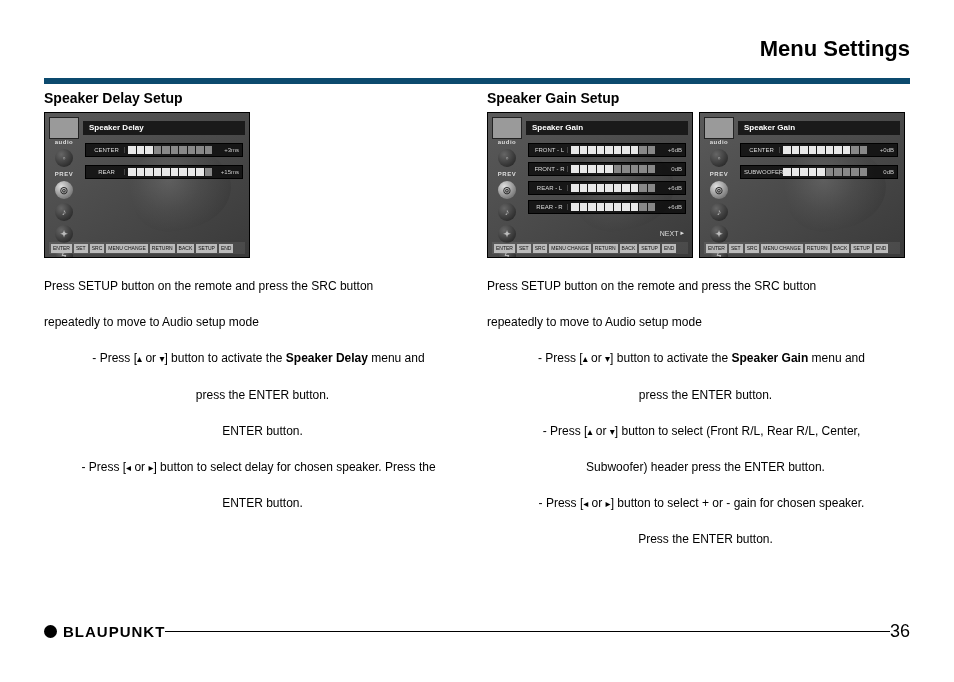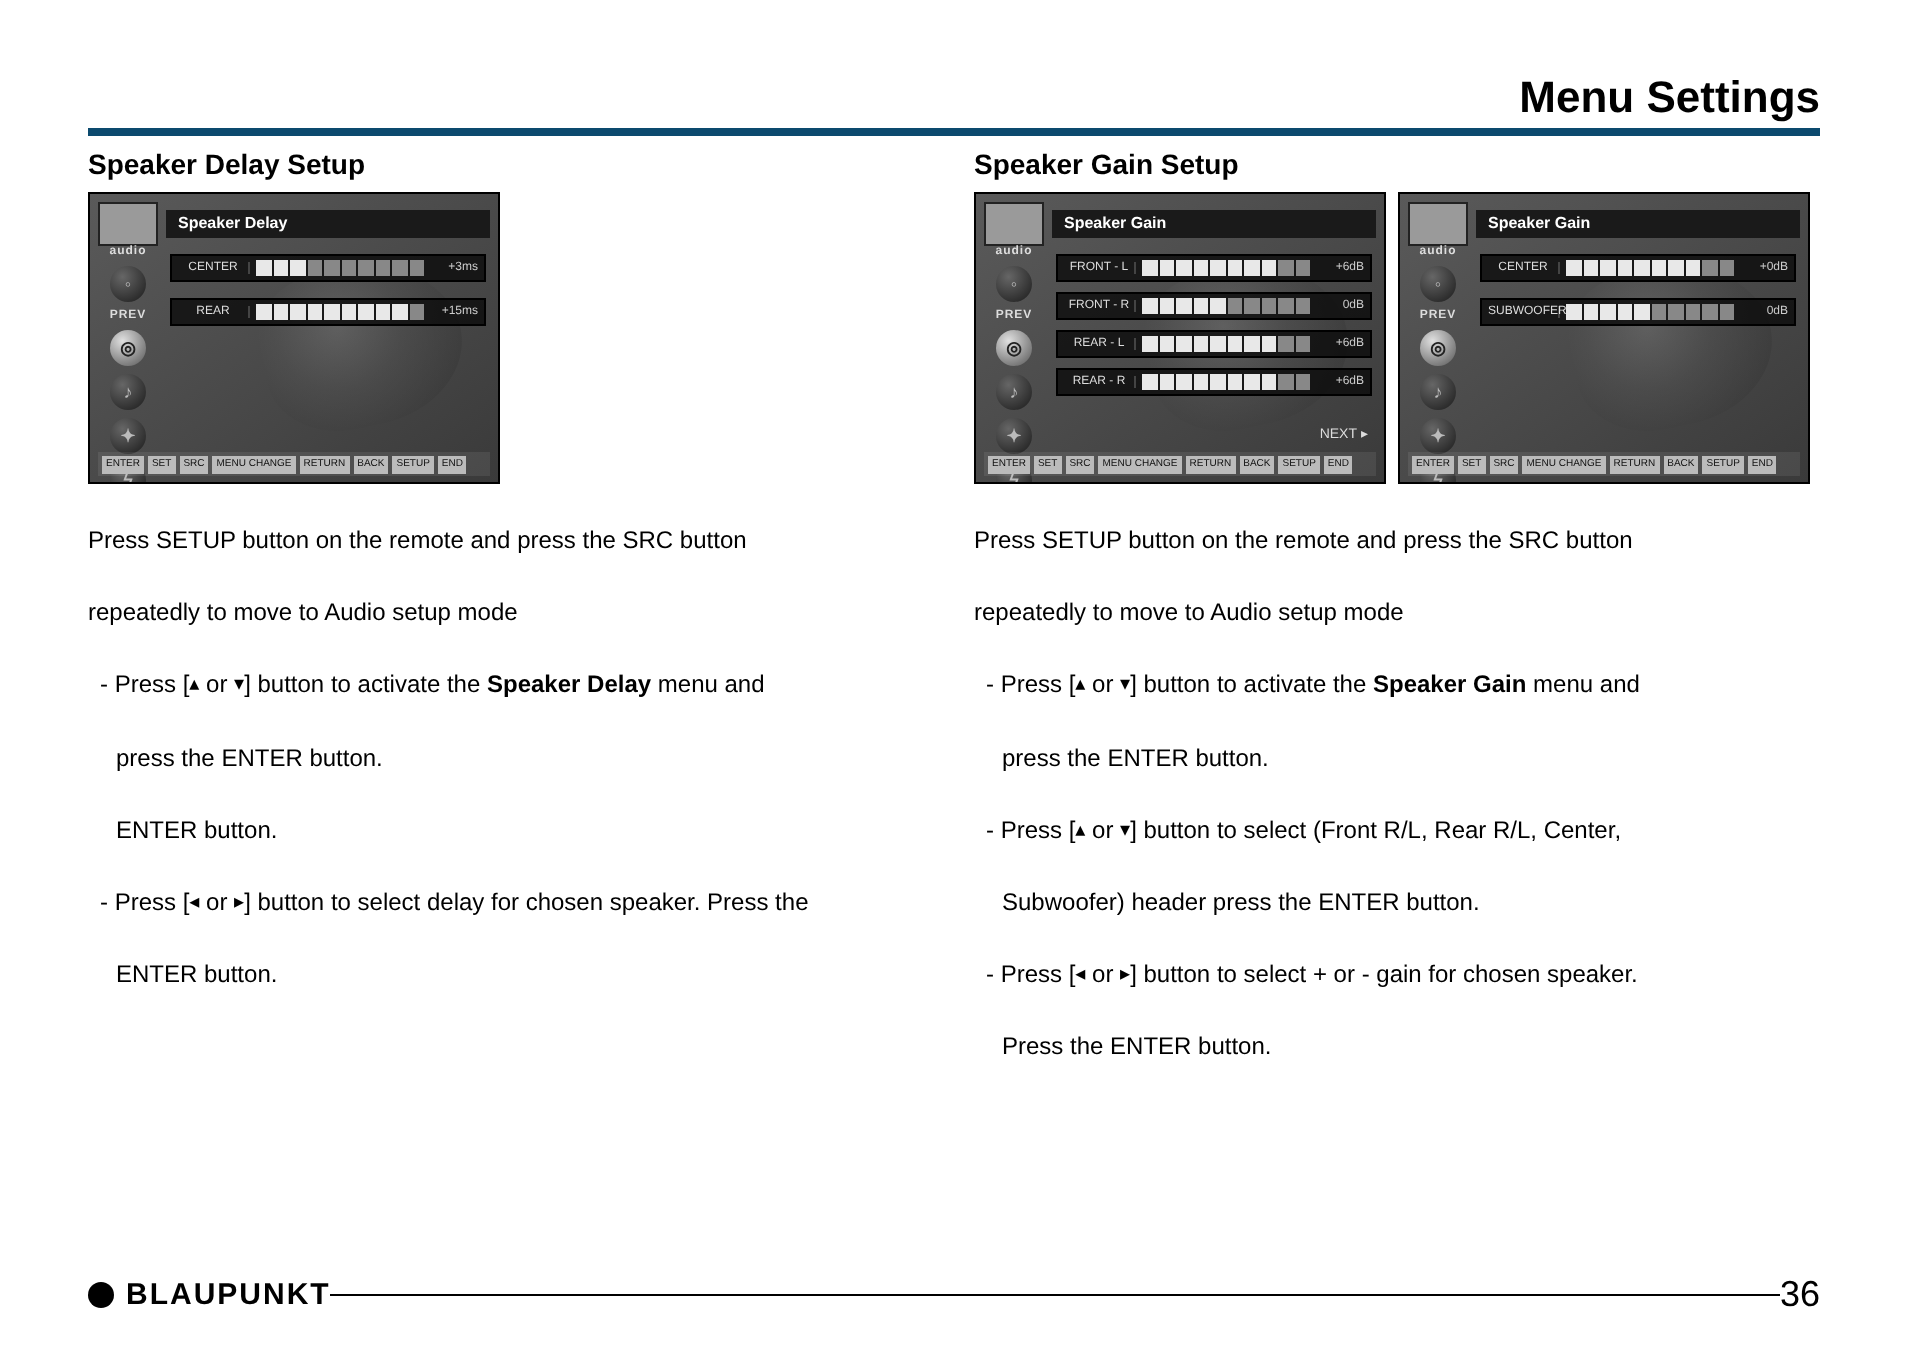--- a/index.html
+++ b/index.html
@@ -9,22 +9,22 @@
     background: #fff;
     font-family: Arial, Helvetica, sans-serif;
     color: #000;
     position: relative;
     padding: 36px 44px 20px 44px;
   }
   .page-title {
     text-align: right;
     font-size: 22px;
     font-weight: bold;
-    border-bottom: 4px solid #0c4a6e;
-    padding-bottom: 2px;
+    border-bottom: 6px solid #0c4a6e;
+    padding-bottom: 16px;
     margin-bottom: 6px;
   }
   .columns {
     display: flex;
     gap: 20px;
   }
   .col { flex: 1; }
   .section-head {
     font-size: 14px;
     font-weight: bold;
@@ -104,24 +104,24 @@
     position:absolute; left:4px; right:4px; bottom:3px; height:12px;
     background: rgba(255,255,255,.08);
     display:flex; gap:2px; align-items:center; padding:0 2px;
   }
   .foot-btn {
     height:9px; background:#bbb; color:#111; font-size:5px;
     padding:0 2px; display:flex; align-items:center;
   }
   .body-text { font-size: 12px; line-height:1.35; }
   .body-text p { margin-bottom: 2px; margin-top: 20px; }
-  .body-text .li { text-indent:-8px; padding-left:14px; margin-bottom:1px;}
+  .body-text .li { text-indent:-8px; padding-left:14px; margin-bottom:1px;text-align:center;}
   .arrow { font-size:10px; vertical-align:middle;}
   .footer {
-    position:absolute; left:44px; right:44px; bottom:24px;
+    position:absolute; left:44px; right:44px; bottom:40px;
     display:flex; align-items:center; gap:0;
   }
   .footer-rule { flex:1; height:1px; background:#000; }
   .brand { font-weight:bold; letter-spacing:1px; font-size:15px;
     display:flex; align-items:center; gap:6px;}
   .brand-dot { width:13px; height:13px; border-radius:50%; background:#000;}
   .page-num { font-size:18px; }
 </style>
 </head>
 <body>

